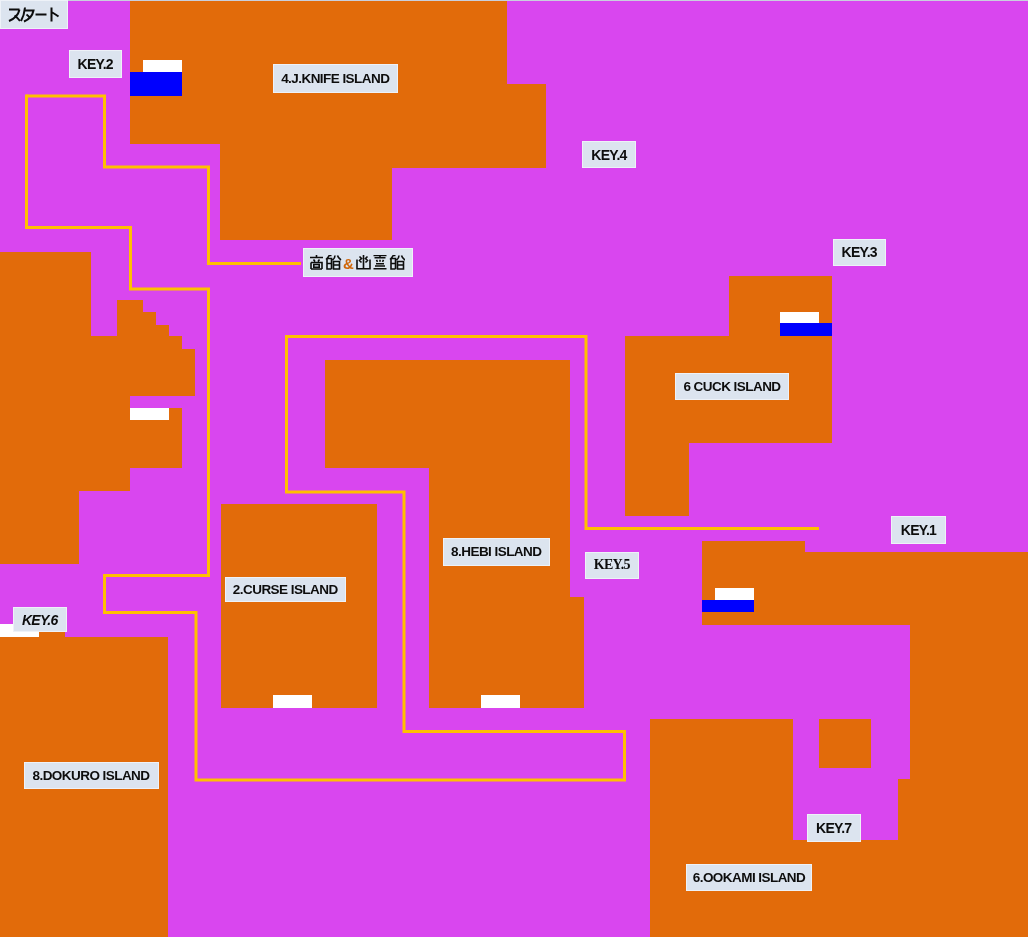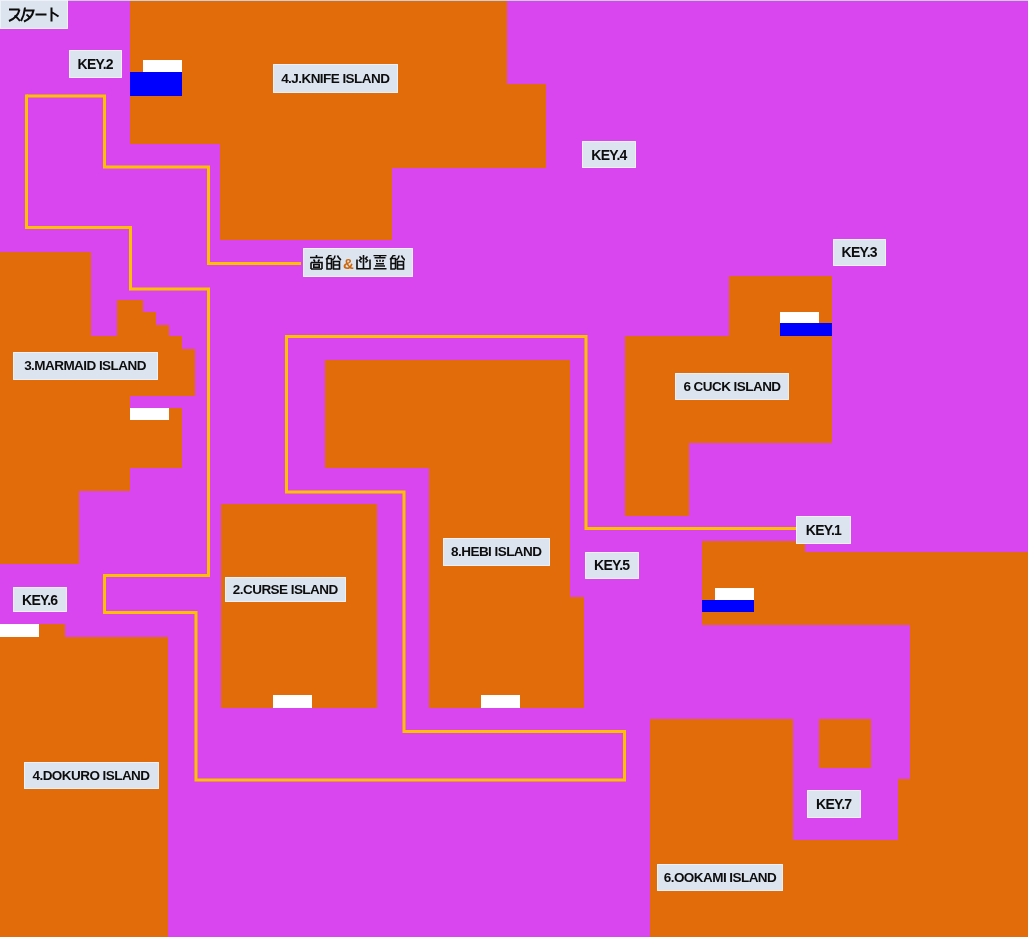--- a/index.html
+++ b/index.html
@@ -98,23 +98,22 @@
 
 <path d="M53.5,0 V13.5 M49.5,1.5 L51.5,3.5 L49.5,5.5 L51.5,7.5 M57.5,1.5 L55.5,3.5 L57.5,5.5 L55.5,7.5 M47,4.5 V13.7 H60 V4.5 M47,13.7 H60"></path>
 
 <path d="M63.5,0.5 H76.5 M70,0.5 V2.8 M64.5,2.8 H75.5 M66.5,4.8 L67.5,6.8 M70,4.8 V6.8 M73.5,4.8 L72.5,6.8 M66,8.8 H74 M65,11 H75 M63.5,13.7 H76.5"></path>
 
 <path d="M83.5,0 C82.5,2 81.5,3.2 80,4.5 M83.5,0.5 H85.5 M81,3.5 H85.5 V14 M81,3.5 V14 H85.5 M81,8.5 H85.5 M89,0.5 C89,2.5 88,4 86.5,5.2 M91.5,0.5 C92,2.3 93.5,4 95,5 M87.5,6.5 H93.5 V14 H87.5 Z M87.5,10 H93.5"></path>
 </g>
 <text x="33" y="13.5" font-family="Liberation Sans, sans-serif" font-size="15" font-weight="bold" fill="#cf660a">&amp;</text>
 </svg>
 </div>
-<div class="lb" style="left:12.5px;top:351.5px;width:145px;height:28px;">3.MARMAID ISLAND</div>
 <div class="lb" style="left:675px;top:373px;width:114px;height:27px;">6 CUCK ISLAND</div>
-<div class="lb k" style="left:796px;top:515.5px;width:55px;height:28px;">KEY.1</div>
+<div class="lb k" style="left:891px;top:515.5px;width:55px;height:28px;">KEY.1</div>
 <div class="lb" style="left:442.5px;top:538px;width:107.5px;height:27.5px;">8.HEBI ISLAND</div>
-<div class="lb k" style="left:584.5px;top:551.5px;width:54.5px;height:27px;">KEY.5</div>
+<div class="lb k" style="left:584.5px;top:551.5px;width:54.5px;height:27px;font-family:Liberation Serif, serif;">KEY.5</div>
 <div class="lb" style="left:225px;top:576.5px;width:120.5px;height:25px;">2.CURSE ISLAND</div>
-<div class="lb k" style="left:12.5px;top:587px;width:54.5px;height:25px;">KEY.6</div>
-<div class="lb" style="left:23.5px;top:761.5px;width:135px;height:27px;">4.DOKURO ISLAND</div>
-<div class="lb k" style="left:807px;top:790px;width:53.5px;height:27.5px;">KEY.7</div>
-<div class="lb" style="left:657px;top:863.5px;width:126px;height:27.5px;">6.OOKAMI ISLAND</div>
+<div class="lb k" style="left:12.5px;top:607px;width:54.5px;height:25px;font-style:italic;">KEY.6</div>
+<div class="lb" style="left:23.5px;top:761.5px;width:135px;height:27px;">8.DOKURO ISLAND</div>
+<div class="lb k" style="left:807px;top:814px;width:53.5px;height:27.5px;">KEY.7</div>
+<div class="lb" style="left:686px;top:863.5px;width:126px;height:27.5px;">6.OOKAMI ISLAND</div>
 </div>
 
 </body></html>

